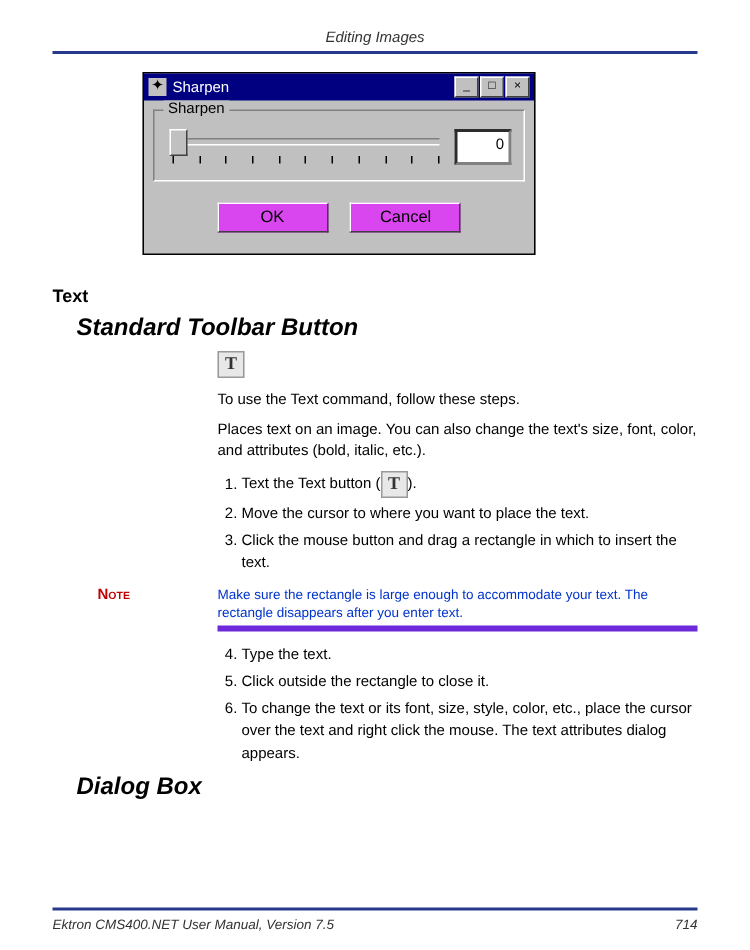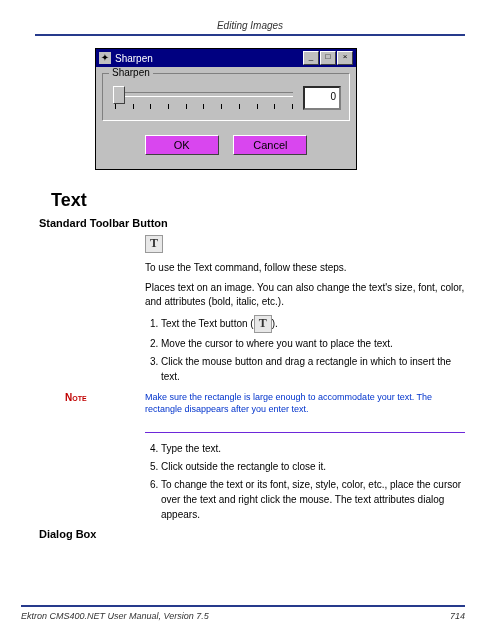--- a/index.html
+++ b/index.html
@@ -163,27 +163,28 @@
     margin: 0 6px;
     background: #d946ef;
     border: 1px solid #fff;
     border-right-color: #404040;
     border-bottom-color: #404040;
     font-size: 11px;
     text-align: center;
   }
   .section-title {
     font-weight: bold;
-    font-size: 18px;
-    margin: 6px 0 4px 16px;
+    font-size: 12px;
+    margin: 6px 0 4px 0;
   }
   .subhead {
     font-weight: bold;
-    font-size: 11px;
-    margin: 6px 4px;
+    font-style: italic;
+    font-size: 16px;
+    margin: 6px 16px;
   }
   .indent {
     margin-left: 110px;
   }
   .text-icon {
     display: inline-block;
     width: 16px;
     height: 16px;
     background: #e8e8e8;
     border: 1px solid #999;
@@ -221,29 +222,29 @@
     font-variant: small-caps;
     font-size: 10px;
     width: 40px;
     margin-left: 30px;
     flex-shrink: 0;
   }
   .note-text {
     color: #0033cc;
     font-size: 9px;
     line-height: 1.3;
-    border-bottom: 1px solid #6d28d9;
-    padding-bottom: 17px;
+    border-bottom: 4px solid #6d28d9;
+    padding-bottom: 3px;
     flex: 1;
     margin-left: 40px;
   }
   .footer {
     position: absolute;
     bottom: 12px;
-    left: 21px;
+    left: 35px;
     right: 35px;
   }
   .footer-row {
     display: flex;
     justify-content: space-between;
     font-style: italic;
     font-size: 9px;
     color: #333;
   }
 </style>

